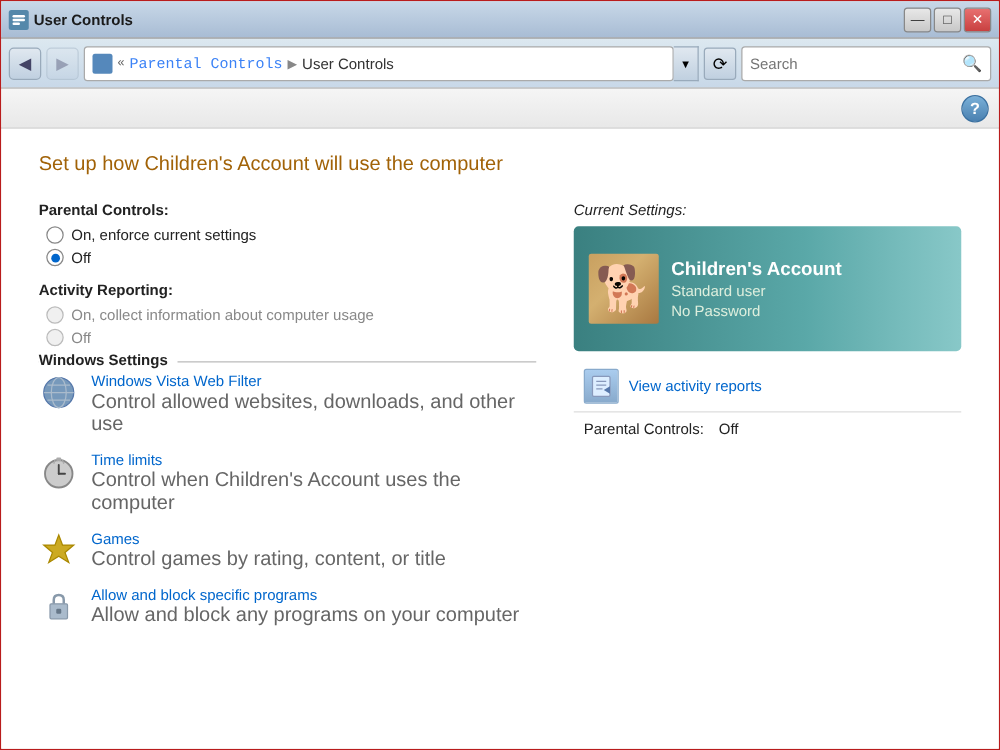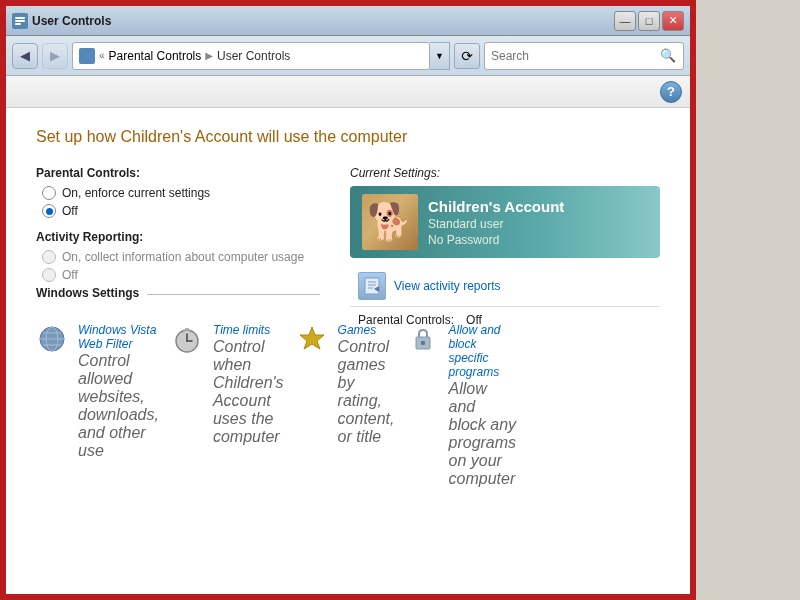--- a/index.html
+++ b/index.html
@@ -7,24 +7,24 @@
       font-family: 'Segoe UI', Tahoma, sans-serif;
       font-size: 12px;
       background: #d4d0c8;
       width: 800px;
       height: 600px;
       overflow: hidden;
     }
 
     
     .window {
-      width: 696px;
+      width: 800px;
       height: 600px;
       background: #f0f0f0;
-      border: 6px solid #b91c1c;
+      border: 1px solid #b91c1c;
       display: flex;
       flex-direction: column;
     }
 
     .title-bar {
       height: 30px;
       background: linear-gradient(to bottom, #c8d8e8 0%, #a8bcd4 100%);
       display: flex;
       align-items: center;
       justify-content: space-between;
@@ -130,23 +130,24 @@
       background: #5588bb;
       border-radius: 2px;
     }
 
     .breadcrumb-arrows {
       font-size: 10px;
       color: #666;
     }
 
     .breadcrumb-link {
-      color: #000000;
+      color: #3b82f6;
       cursor: pointer;
       text-decoration: none;
+      font-family: Liberation Mono, monospace;
     }
 
     .breadcrumb-arrow {
       color: #888;
       font-size: 10px;
     }
 
     .nav-dropdown {
       width: 20px;
       height: 28px;
@@ -328,24 +329,23 @@
       left: 0;
       background: white;
       padding-right: 8px;
       font-size: 12px;
       font-weight: bold;
       color: #222;
     }
 
     .settings-items {
       display: flex;
-      flex-direction: row;
+      flex-direction: column;
       gap: 12px;
-      margin-top: 20px;
-      font-style: italic;
+      margin-top: 0;
     }
 
     .settings-item {
       display: flex;
       align-items: flex-start;
       gap: 10px;
       cursor: pointer;
     }
 
     .settings-item-icon {
@@ -375,21 +375,21 @@
     .current-settings-label {
       font-size: 12px;
       color: #222;
       margin-bottom: 6px;
       font-style: italic;
     }
 
     .user-card {
       background: linear-gradient(to right, #3a8080 0%, #5aa8a8 60%, #88c8c8 100%);
       border-radius: 4px;
-      padding: 8px 12px;
+      padding: 22px 12px;
       display: flex;
       align-items: center;
       gap: 10px;
       margin-bottom: 8px;
     }
 
     .user-info { color: white; }
 
     .user-name {
       font-size: 15px;

